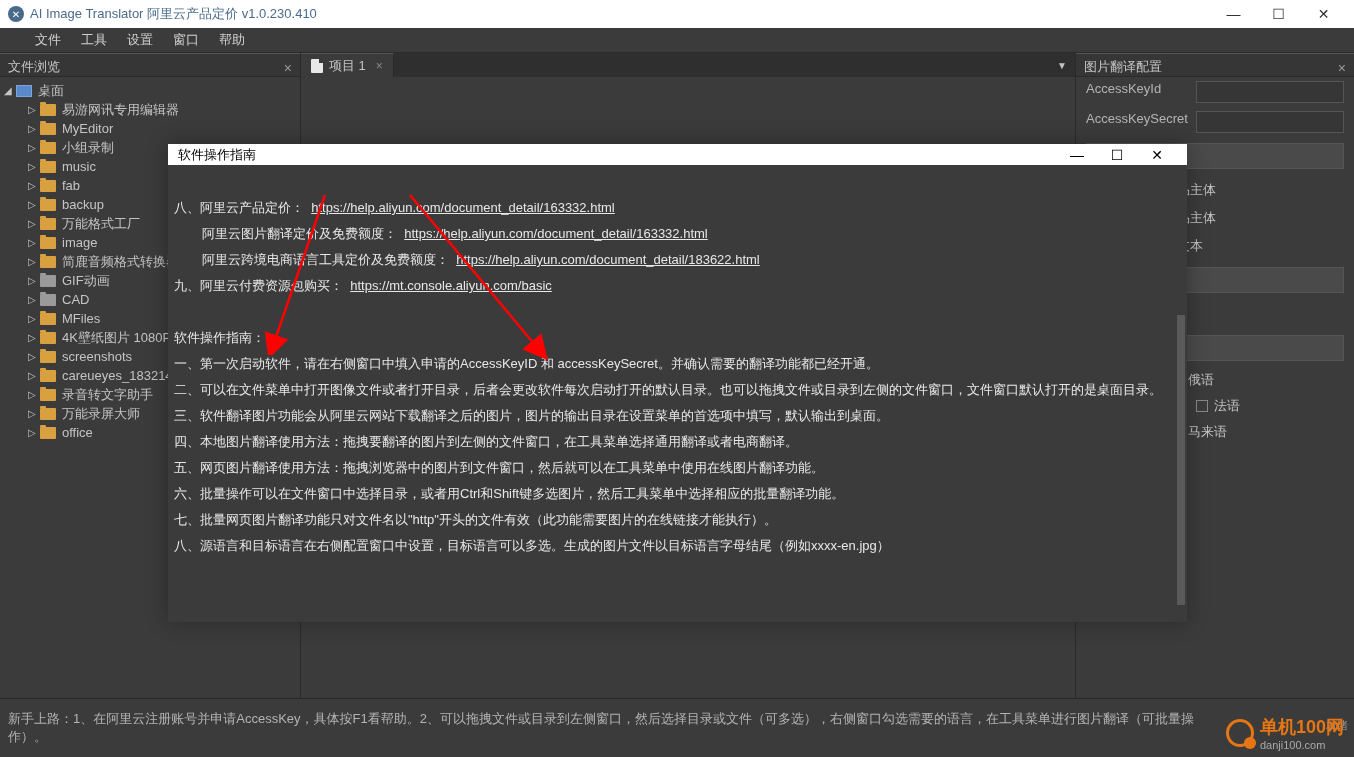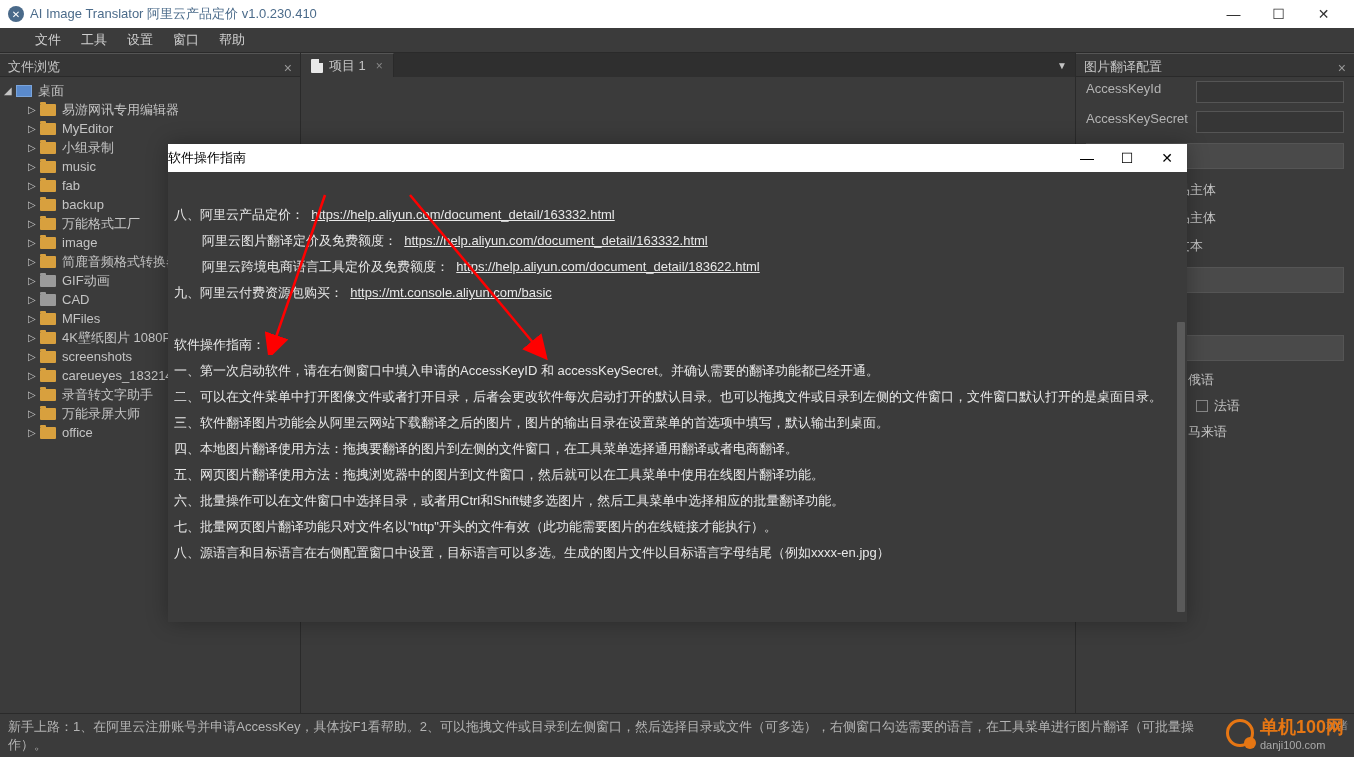--- a/index.html
+++ b/index.html
@@ -32,25 +32,25 @@
 .tab .close-x{margin-left:10px;color:#888;font-size:12px}
 .tabs .dropdown{margin-left:auto;padding:0 8px;color:#c4c4c4;font-size:10px}
 .right-panel{width:278px;background:#3b3b3b}
 .config-row{display:flex;padding:4px 10px;gap:0}
 .config-label{width:110px;color:#b4b4b4}
 .config-input{flex:1;height:22px;background:#363636;border:1px solid #555}
 .big-btn{height:26px;margin:6px 10px;background:#4a4a4a;border:1px solid #555}
 .check-row{padding:4px 10px;color:#c4c4c4;display:flex;align-items:center;gap:40px}
 .check-item{display:flex;align-items:center;gap:6px}
 .checkbox{width:12px;height:12px;border:1px solid #888}
-.statusbar{position:absolute;bottom:0;left:0;right:0;height:44px;background:#3b3b3b;border-top:1px solid #2a2a2a;display:flex;align-items:center;padding:0 8px;color:#b4b4b4;font-size:12px}
+.statusbar{position:absolute;bottom:0;left:0;right:0;height:59px;background:#3b3b3b;border-top:1px solid #2a2a2a;display:flex;align-items:center;padding:0 8px;color:#b4b4b4;font-size:12px}
 .statusbar .stamp{position:absolute;right:10px;bottom:6px;display:flex;align-items:center;gap:6px}
 .statusbar .ready{position:absolute;right:6px;bottom:24px;color:#999;font-size:11px}
 .modal{position:absolute;top:144px;left:168px;width:1019px;height:478px;background:#3b3b3b;box-shadow:0 0 20px rgba(0,0,0,.3);display:flex;flex-direction:column}
-.modal-title{height:28px;background:#fff;display:flex;align-items:center;padding:0 0;color:#000}
+.modal-title{height:21px;background:#fff;display:flex;align-items:center;padding:0 10px;color:#000}
 .modal-title .win-controls{margin-left:auto;display:flex}
 .modal-title .win-btn{width:40px;height:28px;display:flex;align-items:center;justify-content:center;color:#000;font-size:14px}
 .modal-body{flex:1;overflow:auto;padding:0 0 0 4px;color:#e8e8e8;line-height:26px;font-size:14px;position:relative}
 .modal-body .content{padding:4px 2px}
 .modal-body a{color:#e8e8e8;text-decoration:underline}
 .modal-body .line{padding-left:0}
 .modal-body .indent{padding-left:28px}
 .vscroll{position:absolute;right:0;top:0;width:12px;height:100%;background:#3b3b3b}
 .vscroll .thumb{position:absolute;left:2px;width:8px;background:#5a5a5a;border-radius:1px}
 svg.arrow-annotation{position:absolute;pointer-events:none}

